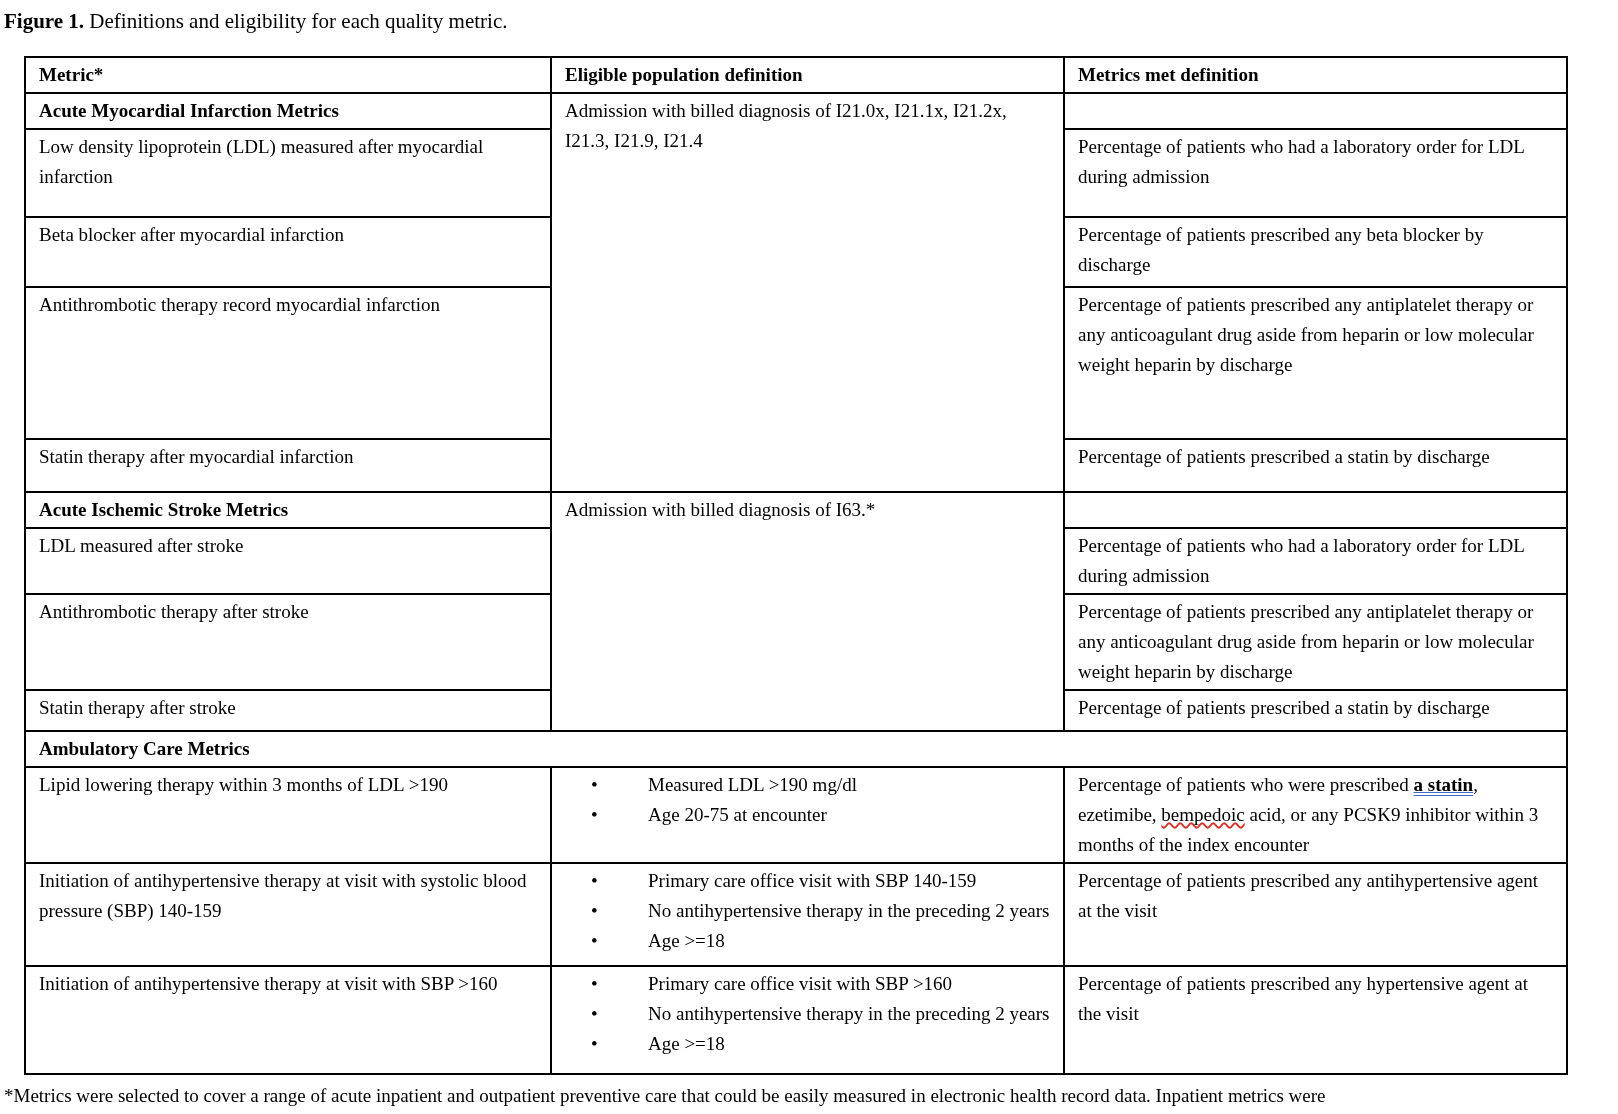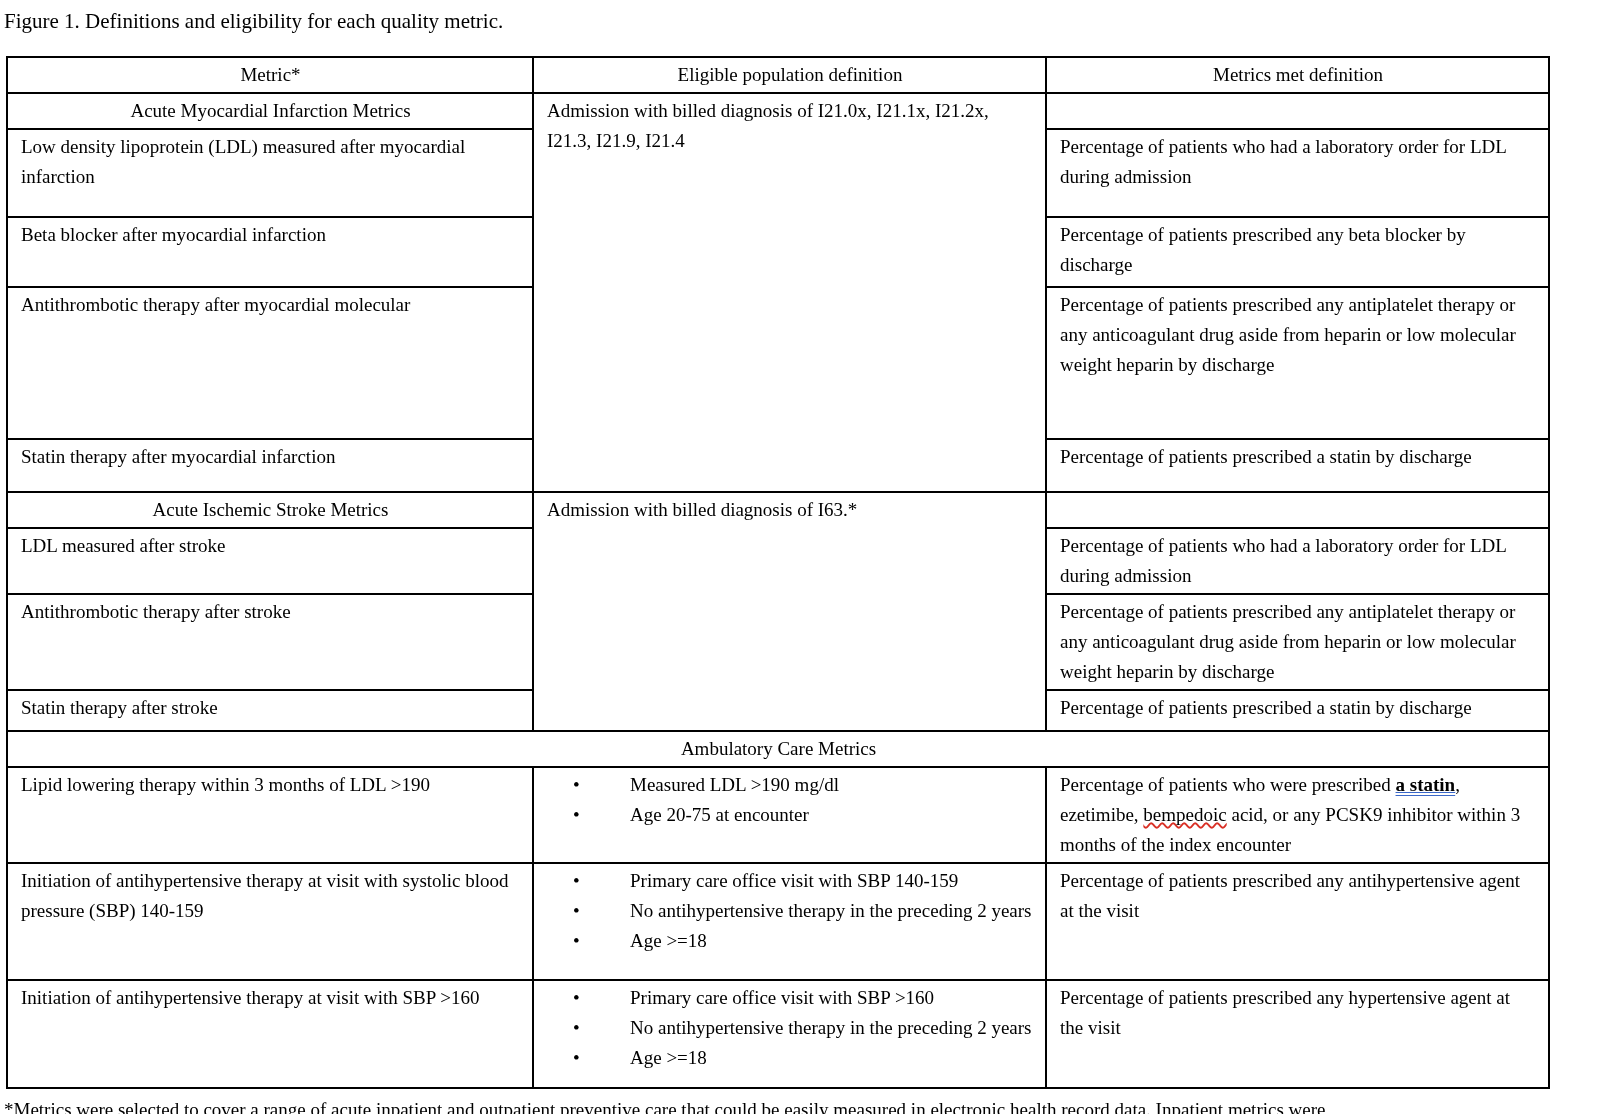--- a/index.html
+++ b/index.html
@@ -2,25 +2,25 @@
 <html><head>
 <meta charset="utf-8">
 <style>
   html,body { margin:0; padding:0; }
   body {
     width:1618px; height:1114px; background:#fff; color:#000;
     font-family:"Liberation Serif","DejaVu Serif",serif;
     overflow:hidden;
   }
   .page { padding:6px 0 0 4px; }
-  .b { font-weight:normal;text-align:center; }
+  .b { font-weight:bold; }
   .fig-title { font-size:21px; line-height:30px; margin-bottom:20px; }
   table.metrics {
     border-collapse:collapse; table-layout:fixed;
-    width:1542px; margin-left:2px;
+    width:1542px; margin-left:20px;
   }
   table.metrics td {
     border:2px solid #000; vertical-align:top;
     padding:2px 12px 2px 13px;
     font-size:19px; line-height:30px;
     overflow:hidden;
   }
   .bullet { display:flex; }
   .bullet .dot { flex:0 0 57px; margin-left:26px; }
   .bullet .bt { flex:1; }
@@ -69,21 +69,21 @@
     </tr>
     <tr style="height:88px">
       <td>Low density lipoprotein (LDL) measured after myocardial infarction</td>
       <td>Percentage of patients who had a laboratory order for LDL during admission</td>
     </tr>
     <tr style="height:70px">
       <td>Beta blocker after myocardial infarction</td>
       <td>Percentage of patients prescribed any beta blocker by discharge</td>
     </tr>
     <tr style="height:152px">
-      <td>Antithrombotic therapy after myocardial molecular</td>
+      <td>Antithrombotic therapy record myocardial infarction</td>
       <td>Percentage of patients prescribed any antiplatelet therapy or any anticoagulant drug aside from heparin or low molecular weight heparin by discharge</td>
     </tr>
     <tr style="height:53px">
       <td>Statin therapy after myocardial infarction</td>
       <td>Percentage of patients prescribed a statin by discharge</td>
     </tr>
 
     <tr style="height:33px">
       <td class="b">Acute Ischemic Stroke Metrics</td>
       <td rowspan="4">Admission with billed diagnosis of I63.*</td>
@@ -114,21 +114,21 @@
               <span class="bt">Measured LDL &gt;190 mg/dl</span>
             </div>
         <div class="bullet">
               <span class="dot">•</span>
               <span class="bt">Age 20-75 at encounter</span>
             </div>
       </td>
       <td><span>Percentage of patients who were prescribed </span><span class="u-grammar">a statin</span><span>, ezetimibe, </span><span class="u-spell">bempedoic</span><span> acid, or any PCSK9 inhibitor within 3 months of the index encounter</span></td>
     </tr>
 
-    <tr style="height:117px">
+    <tr style="height:103px">
       <td>Initiation of antihypertensive therapy at visit with systolic blood pressure (SBP) 140-159</td>
       <td>
         <div class="bullet">
               <span class="dot">•</span>
               <span class="bt">Primary care office visit with SBP 140-159</span>
             </div>
         <div class="bullet">
               <span class="dot">•</span>
               <span class="bt">No antihypertensive therapy in the preceding 2 years</span>
             </div>

